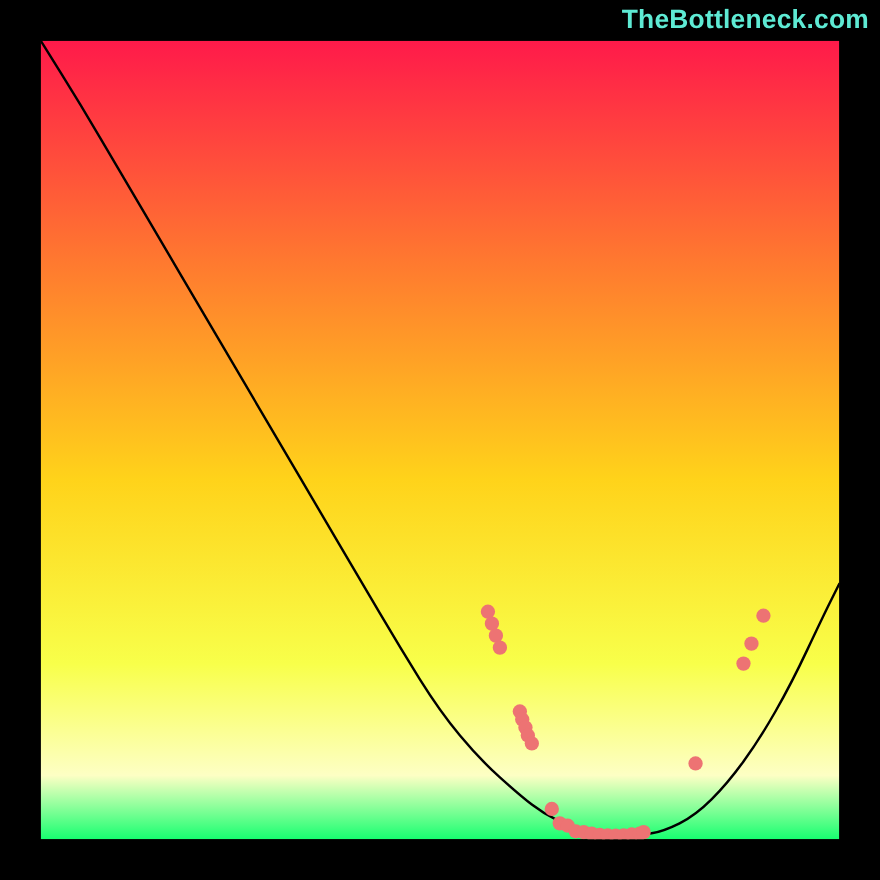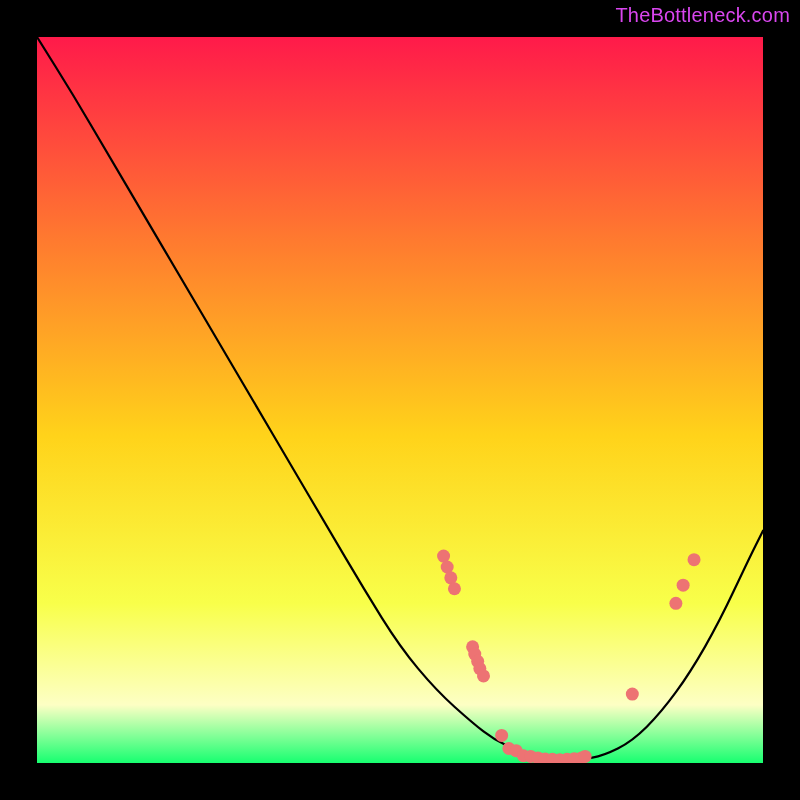--- a/index.html
+++ b/index.html
@@ -14,23 +14,23 @@
   .frame {
     position: relative;
     width: 800px;
     height: 800px;
     background: #000;
   }
   .attribution {
     position: absolute;
     top: 4px;
     right: 10px;
-    color: #d946ef;
-    font-size: 20px;
-    font-weight: 400;
+    color: #5eead4;
+    font-size: 24px;
+    font-weight: 700;
     letter-spacing: 0.2px;
     user-select: none;
   }
   .plot-wrap {
     position: absolute;
     left: 37px;
     top: 37px;
     width: 726px;
     height: 726px;
   }

